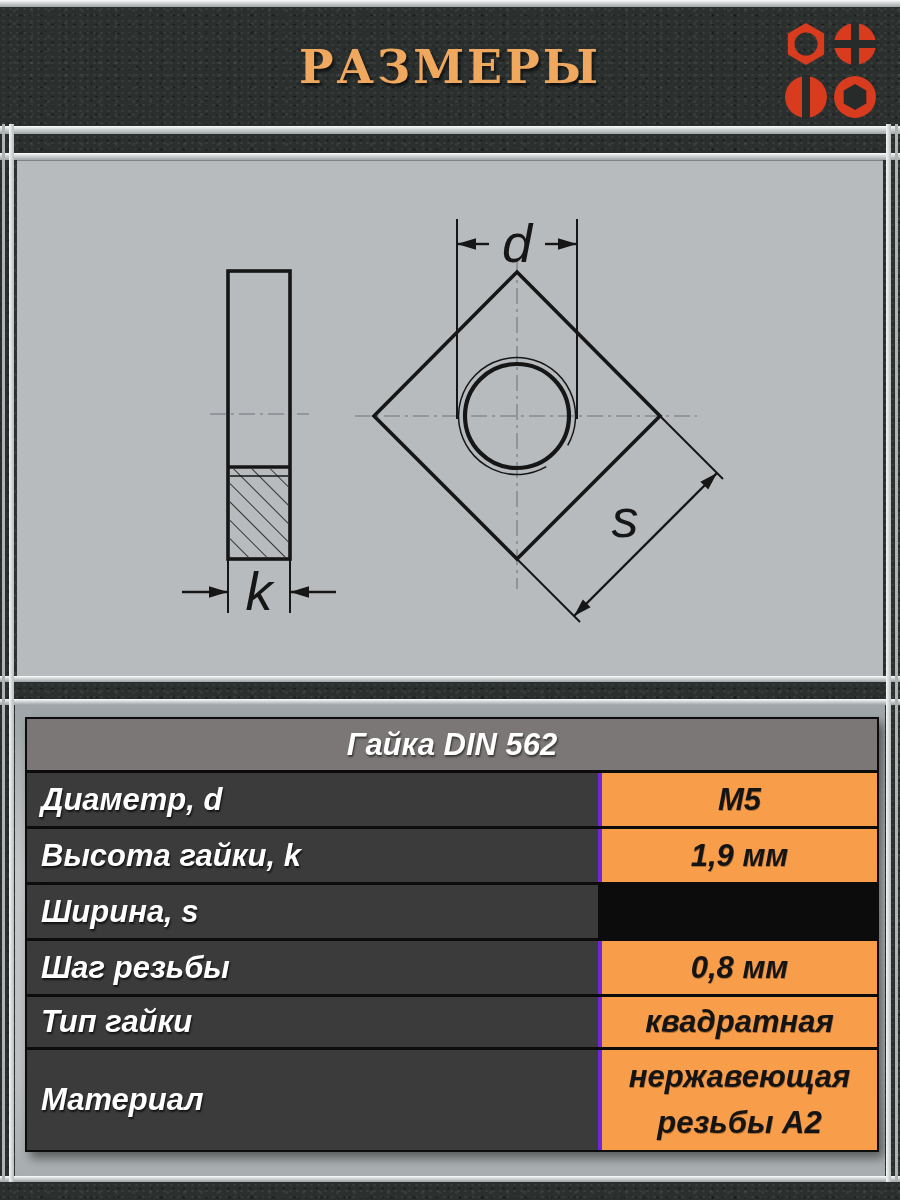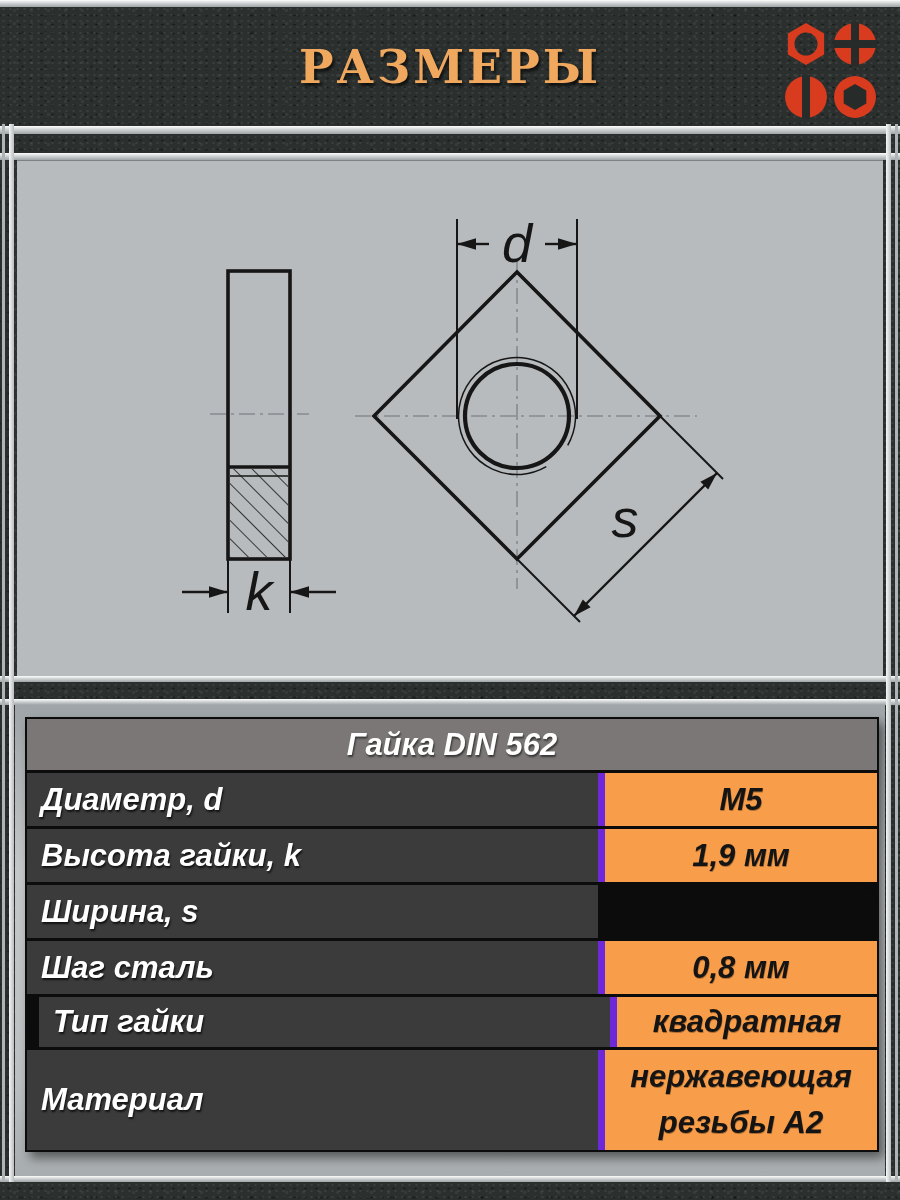--- a/index.html
+++ b/index.html
@@ -68,24 +68,24 @@
     font-style:italic;font-weight:bold;
   }
   .t-header{height:51px;line-height:51px;background:#7b7776;
     color:#ffffff;text-align:center;font-size:31px;
     text-shadow:1px 2px 2px rgba(0,0,0,0.55);}
   .t-row{display:flex;border-top:3px solid #0c0c0c;}
   .t-label{width:571px;background:#3b3b3b;color:#ffffff;font-size:31px;
     padding-left:14px;box-sizing:border-box;
     text-shadow:1px 2px 2px rgba(0,0,0,0.7);display:flex;align-items:center;}
   .t-value{flex:1;background:#f89d49;color:#141414;font-size:31px;
-    border-left:7px solid #6d28d9;display:flex;flex-direction:column;
+    border-left:4px solid #6d28d9;display:flex;flex-direction:column;
     align-items:center;justify-content:center;
     text-shadow:0.5px 0.5px 0.5px rgba(0,0,0,0.3);}
-  .h53{height:53px;border-radius:23px;} .h50{height:50px;margin-left:12px;} .h100{height:100px;}
+  .h53{height:53px;border-radius:23px;} .h50{height:50px;} .h100{height:100px;}
   .t-value .vline2{line-height:46px;}
 </style>
 </head>
 <body class="texture">
 
 <div class="abs silver" id="top-strip"></div>
 
 <div class="abs" id="header-band">
   <div class="abs" id="page-title">РАЗМЕРЫ</div>
   <div class="abs" id="icon-grid">
@@ -174,21 +174,21 @@
       <div class="t-value">М5</div>
     </div>
     <div class="t-row h53">
       <div class="t-label">Высота гайки, k</div>
       <div class="t-value">1,9 мм</div>
     </div>
     <div class="t-row h53">
       <div class="t-label">Ширина, s</div>
     </div>
     <div class="t-row h53">
-      <div class="t-label">Шаг сталь</div>
+      <div class="t-label">Шаг резьбы</div>
       <div class="t-value">0,8 мм</div>
     </div>
     <div class="t-row h50">
       <div class="t-label">Тип гайки</div>
       <div class="t-value">квадратная</div>
     </div>
     <div class="t-row h100">
       <div class="t-label">Материал</div>
       <div class="t-value">
         <span class="vline2">нержавеющая</span>

